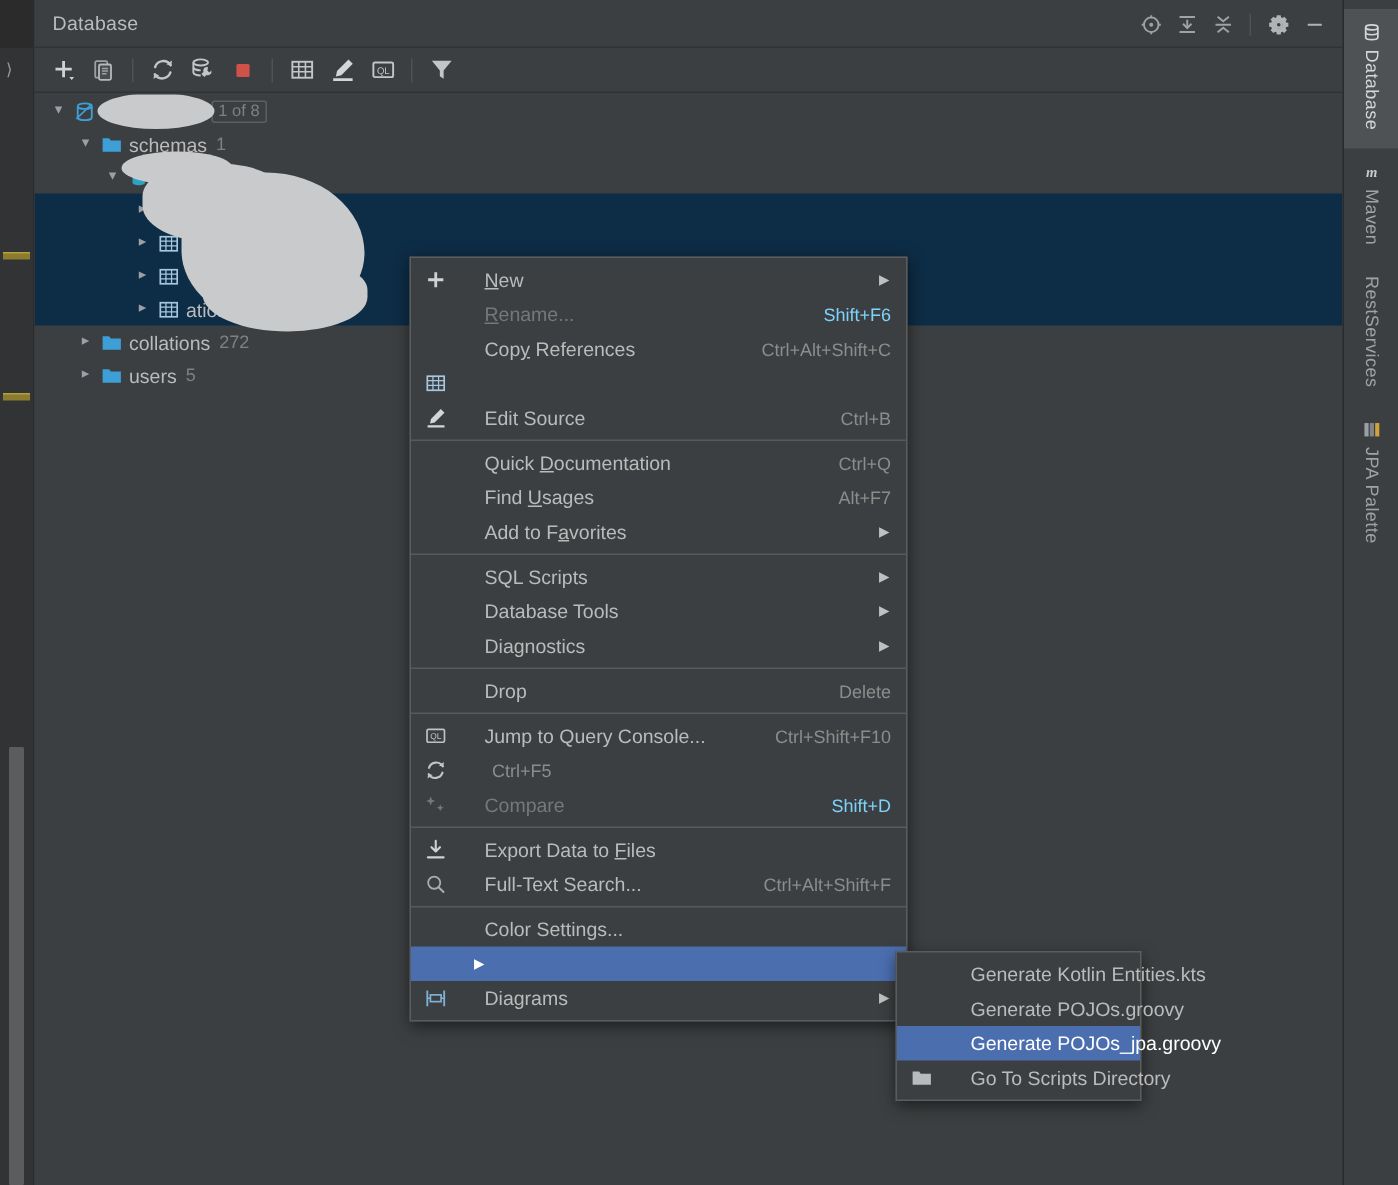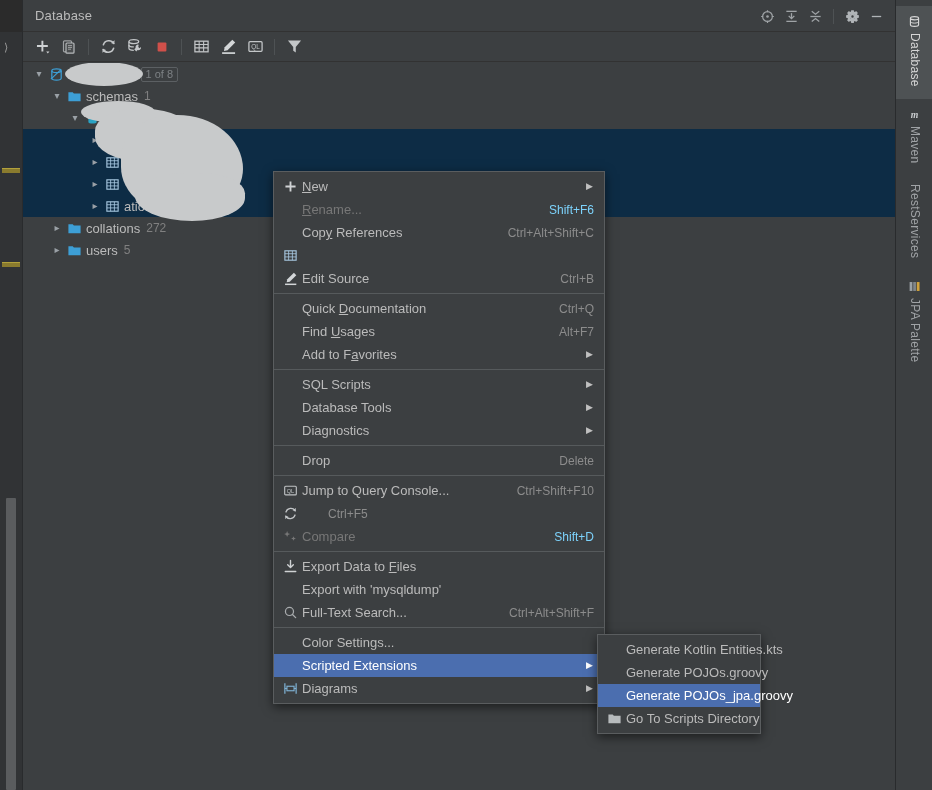--- a/index.html
+++ b/index.html
@@ -157,21 +157,21 @@
     white-space: nowrap;
   }
   .mi.sel { background: #4b6eaf; color: #ffffff; }
   .mi.disabled { color: #777777; }
   .mi-icon {
     flex: 0 0 20px; height: 16px;
     display: flex; align-items: center; justify-content: center;
     color: #a6b5c4;
     margin-right: 2px;
   }
-  .mi-label { flex: 1 1 auto; }
+  .mi-label { flex: 1 1 auto; margin-left: 21px; }
   .mi-accel { margin-left: 26px; color: #8c8c8c; font-size: 12px; }
   .mi.disabled .mi-accel { color: #7dd3fc; }
   .mi-arrow {
     margin-left: 14px; width: 8px;
     color: #c0c0c0; font-size: 9px; line-height: 1;
   }
   .mi.sel .mi-arrow { color: #ffffff; }
   .mi-sep { height: 1px; background: #565a5c; margin: 3px 0; }
   u { text-decoration: underline; text-underline-offset: 1px; }
 
@@ -542,41 +542,36 @@
         <div class="mi">
           <span class="mi-icon">
             <svg width="15" height="15" viewBox="0 0 16 16">
               <path d="M8 1.6v7.2M5 6.2l3 3 3-3" fill="none" stroke="#cfd2d4" stroke-width="1.5" stroke-linecap="round" stroke-linejoin="round"></path>
               <path d="M2.4 13.4h11.2" stroke="#cfd2d4" stroke-width="1.5" stroke-linecap="round"></path>
             </svg>
           </span>
           <span class="mi-label">Export Data to <u>F</u>iles</span>
         </div>
         <div class="mi">
-          <span class="mi-icon"></span>
-          <span class="mi-label">Export with 'mysqldump'</span>
-        </div>
-        <div class="mi">
           <span class="mi-icon">
             <svg width="15" height="15" viewBox="0 0 16 16">
               <circle cx="6.9" cy="6.9" r="4.3" fill="none" stroke="#a9acae" stroke-width="1.3"></circle>
               <path d="M10.1 10.1l3.4 3.4" stroke="#a9acae" stroke-width="1.4" stroke-linecap="round"></path>
             </svg>
           </span>
           <span class="mi-label">Full-Text Search...</span>
           <span class="mi-accel">Ctrl+Alt+Shift+F</span>
         </div>
         <div class="mi-sep"></div>
         <div class="mi">
           <span class="mi-icon"></span>
           <span class="mi-label">Color Settings...</span>
         </div>
         <div class="mi sel">
           <span class="mi-icon"></span>
-          <span class="mi-label">Scripted Extensions</span>
           <span class="mi-arrow">▶</span>
         </div>
         <div class="mi">
           <span class="mi-icon">
             <svg width="15" height="15" viewBox="0 0 16 16">
               <path d="M2 2.4v11.2M14 2.4v11.2" stroke="#7fb2d4" stroke-width="1.3"></path>
               <rect x="4.2" y="5.6" width="7.6" height="4.8" fill="none" stroke="#7fb2d4" stroke-width="1.2"></rect>
               <path d="M2 8h2.2M11.8 8H14" stroke="#7fb2d4" stroke-width="1.2"></path>
             </svg>
           </span>

